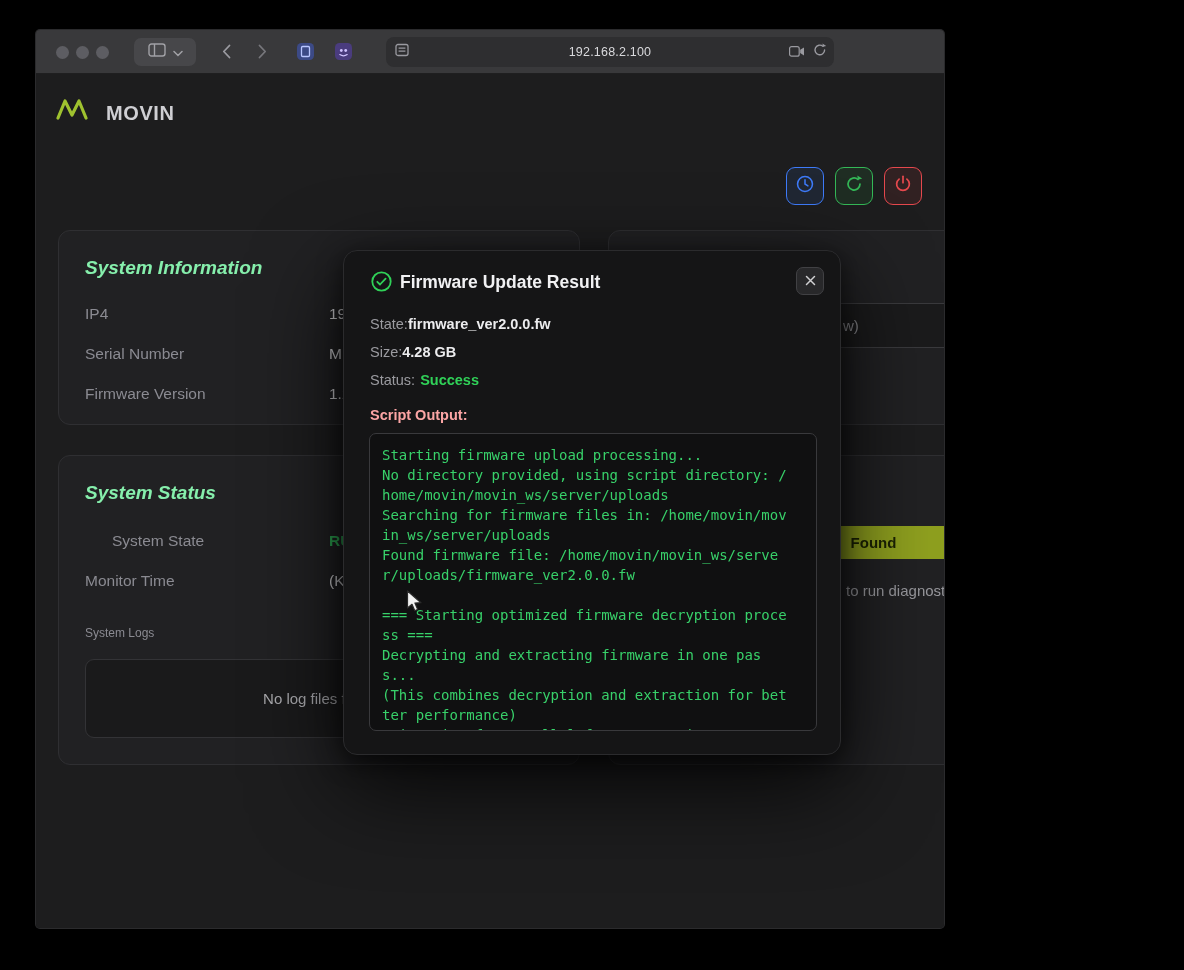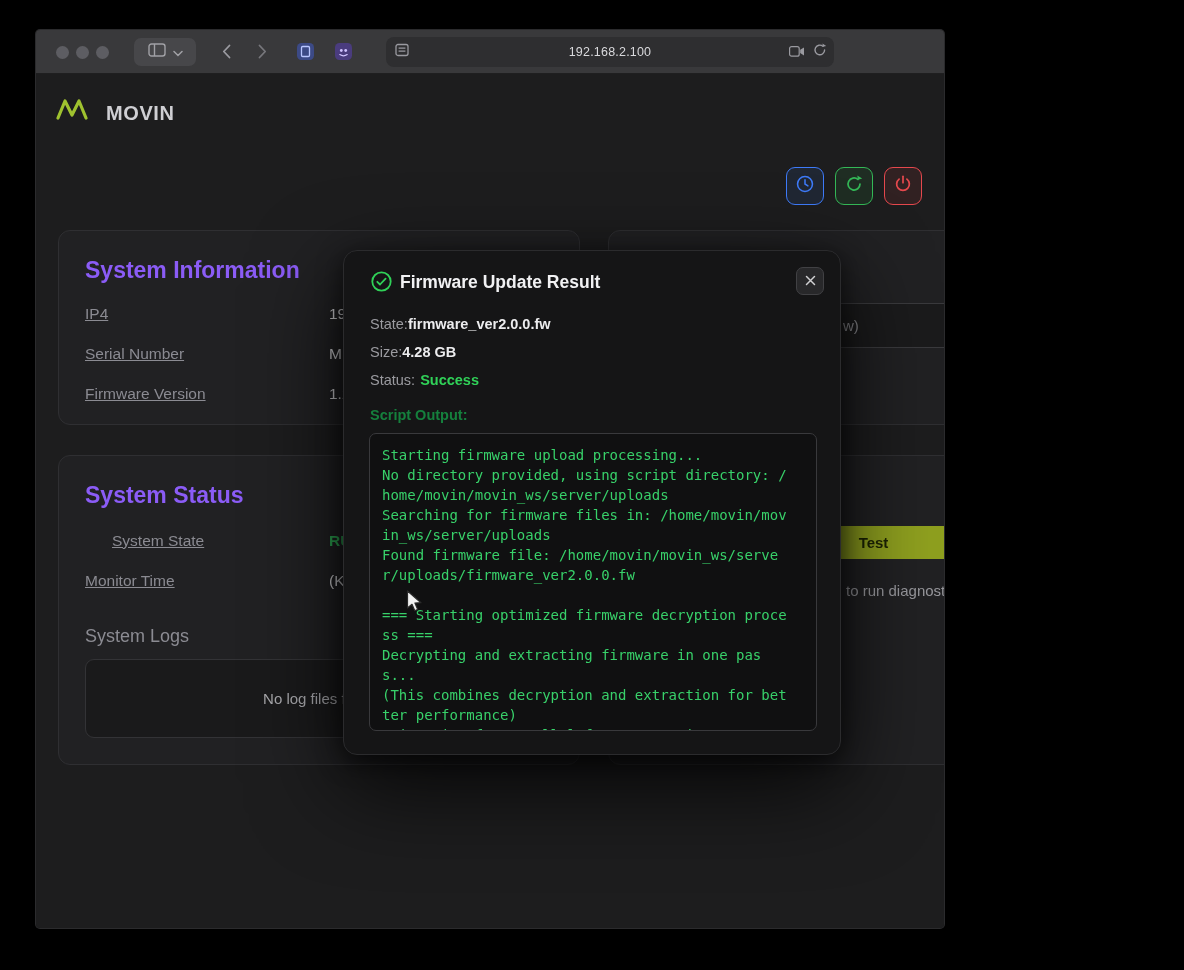--- a/index.html
+++ b/index.html
@@ -31,54 +31,54 @@
   .action-btn { width:38px; height:38px; border-radius:9px; display:flex; align-items:center; justify-content:center; }
   .btn-clock   { border:1.5px solid #3e7bfa; background:rgba(62,123,250,.10); }
   .btn-refresh { border:1.5px solid #34b857; background:rgba(52,184,87,.10); }
   .btn-power   { border:1.5px solid #e5484d; background:rgba(229,72,77,.10); }
 
   .card { position:absolute; background:#212123; border:1px solid #2f2f32; border-radius:12px; }
   .card-info    { left:22px;  top:156px; width:522px; height:195px; }
   .card-fw      { left:572px; top:156px; width:520px; height:195px; }
   .card-status  { left:22px;  top:381px; width:522px; height:310px; }
   .card-diag    { left:572px; top:381px; width:520px; height:310px; }
-  .card-title { position:absolute; left:26px; top:26px; font-size:23px; font-weight:700; color:#8b5cf6; }
-  .row-label { position:absolute; left:26px; font-size:15.5px; color:#8b8b92;text-decoration:underline; }
+  .card-title { position:absolute; left:26px; top:26px; font-size:19px; font-weight:700; color:#86efac;font-style:italic; }
+  .row-label { position:absolute; left:26px; font-size:15.5px; color:#8b8b92; }
   .row-value { position:absolute; left:270px; font-size:15.5px; color:#d5d5d8; white-space:nowrap; }
   .value-green { color:#2fae56; font-weight:600; }
 
   .file-input { position:absolute; left:24px; top:72px; width:368px; height:45px; background:#1b1b1c;
                 border:1px solid #3a3a3d; border-radius:9px; }
   .file-input-text { position:absolute; left:234px; top:86px; font-size:15px; color:#8a8a8e; }
   .browse-btn { position:absolute; left:410px; top:73px; width:82px; height:43px; border-radius:9px;
                 background:#a4b52c; color:#1c2304; font-size:15px; font-weight:700;
                 display:flex; align-items:center; justify-content:center; border:none; }
 
-  .logs-label { position:absolute; left:26px; top:170px; font-size:18px; color:#8b8b92; }
+  .logs-label { position:absolute; left:26px; top:170px; font-size:12px; color:#8b8b92; }
   .logs-box { position:absolute; left:26px; top:203px; width:472px; height:79px; background:#1a1a1b;
               border:1px solid #333336; border-radius:9px; display:flex; align-items:center; justify-content:center; }
   .logs-empty { font-size:15px; color:#a9a9ad; }
 
   .test-btn { position:absolute; left:172px; top:70px; width:185px; height:33px; border-radius:8px;
               background:#8fa01f; color:#1c2304; font-size:15px; font-weight:700;
               display:flex; align-items:center; justify-content:center; border:none; }
   .diag-hint { position:absolute; left:237px; top:126px; font-size:15px; color:#98989d; white-space:nowrap; }
 
   
   .modal { position:absolute; left:307px; top:176px; width:498px; height:505px; background:#151516;
            border:1px solid #2b2b2d; border-radius:14px; z-index:20;
            box-shadow:0 30px 90px rgba(0,0,0,.8), 0 6px 24px rgba(0,0,0,.6); }
   .modal-check { position:absolute; left:26px; top:19px; }
   .modal-title { position:absolute; left:56px; top:21px; font-size:17.5px; font-weight:700; color:#f1f1f3; }
   .modal-close { position:absolute; right:16px; top:16px; width:28px; height:28px; border-radius:7px;
                  background:#28282a; border:1px solid #414144; display:flex; align-items:center; justify-content:center; }
   .modal-line { position:absolute; left:26px; font-size:14.5px; color:#9b9ba0; white-space:nowrap; }
   .modal-line b { color:#ececee; font-weight:700; }
   .modal-line .ok { color:#30d158; font-weight:700; margin-left:5px; }
-  .output-label { position:absolute; left:26px; top:156px; font-size:14.5px; font-weight:700; color:#15803d; }
+  .output-label { position:absolute; left:26px; top:156px; font-size:14.5px; font-weight:700; color:#fca5a5; }
   .terminal { position:absolute; left:25px; top:182px; width:448px; height:298px; background:#101011;
               border:1px solid #39393c; border-radius:7px; overflow:hidden;
               padding:11px 12px; font-family:"DejaVu Sans Mono", monospace; font-size:14px;
               line-height:20px; color:#38d16a; white-space:pre; }
 
   .cursor { position:absolute; left:406px; top:590px; z-index:50; }
 </style>
 </head>
 <body>
 
@@ -262,21 +262,21 @@
         <div class="row-value value-green" style="top:76px;">RUNNING</div>
         <div class="row-label" style="top:116px;">Monitor Time</div>
         <div class="row-value" style="top:116px;">(K</div>
         <div class="logs-label">System Logs</div>
         <div class="logs-box">
           <span class="logs-empty">No log files found</span>
         </div>
       </div>
 
       <div class="card card-diag">
-        <button class="test-btn">Test</button>
+        <button class="test-btn">Found</button>
         <div class="diag-hint">to run diagnostics</div>
       </div>
 
       <div class="modal">
         <span class="modal-check">
           <svg width="23" height="23" viewBox="0 0 23 23">
               <circle cx="11.5" cy="11.5" r="9.2" fill="none" stroke="#30d158" stroke-width="1.8"></circle>
               <path d="M7.3 11.8 L10 14.5 L15.6 8.6" fill="none" stroke="#30d158" stroke-width="1.8" stroke-linecap="round" stroke-linejoin="round"></path>
             </svg>
         </span>

